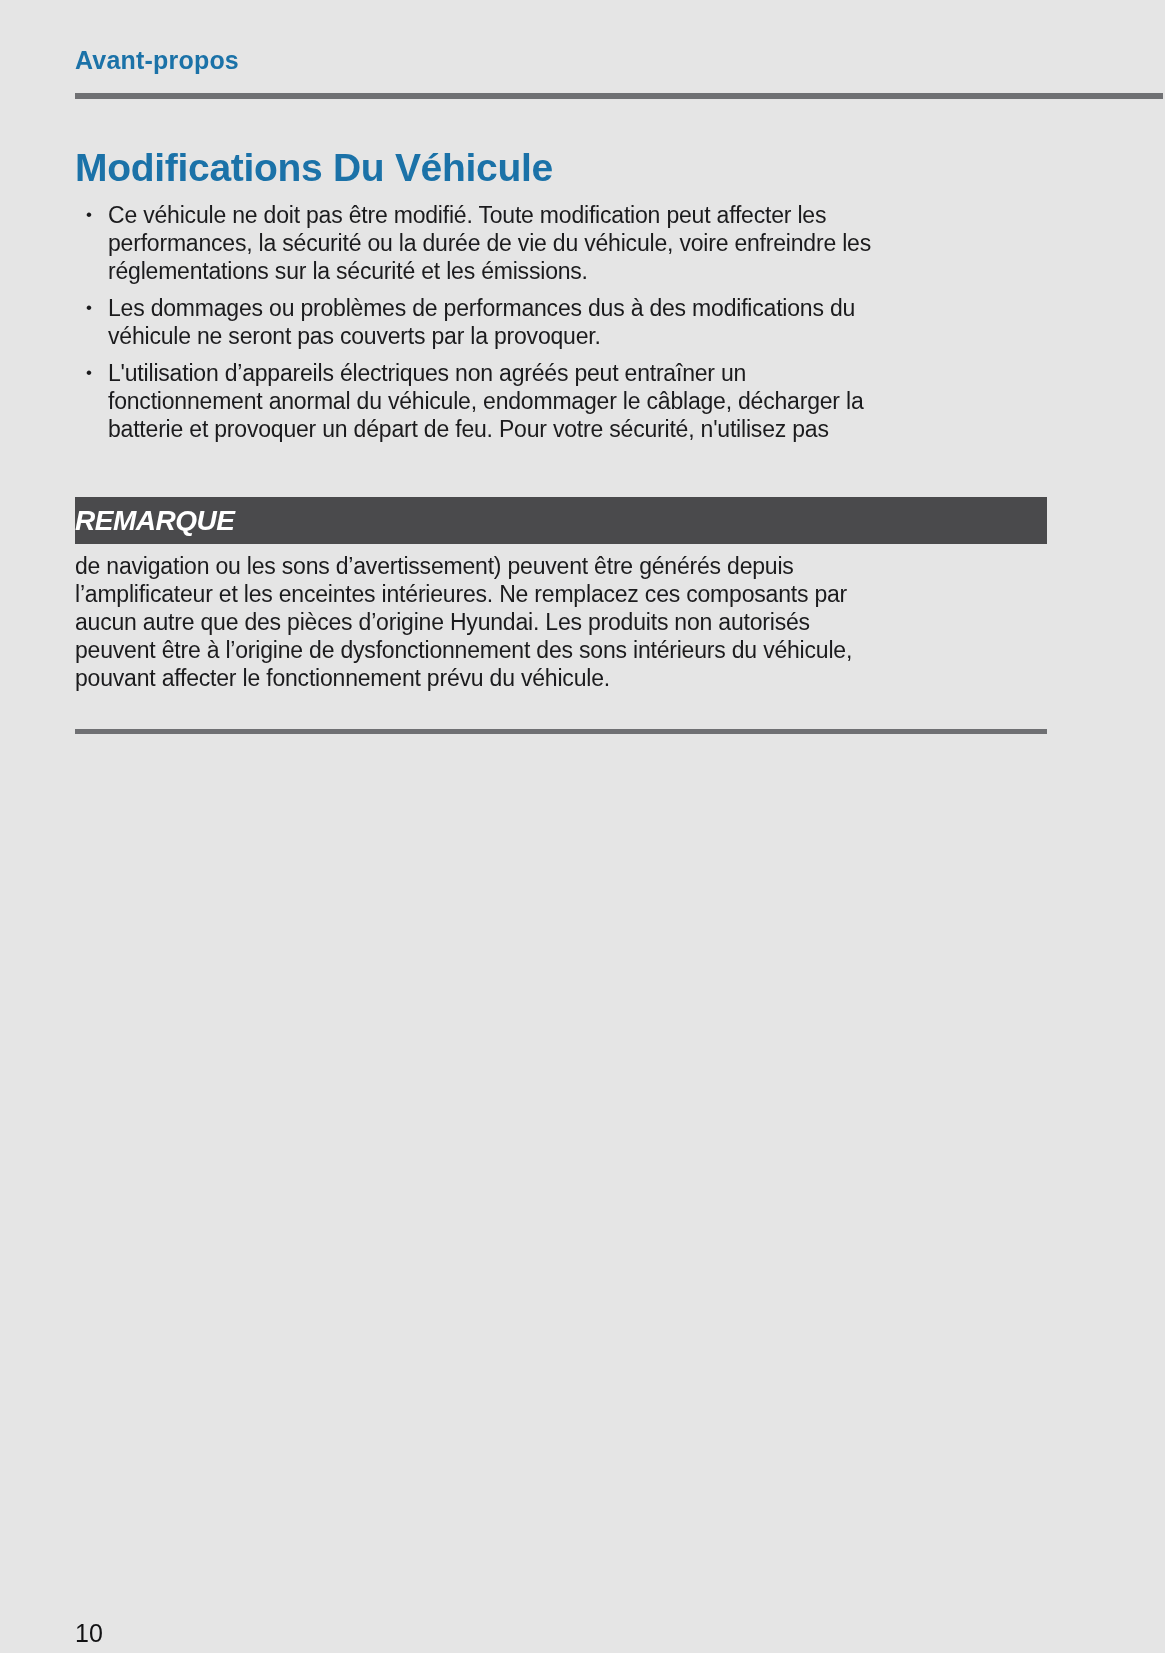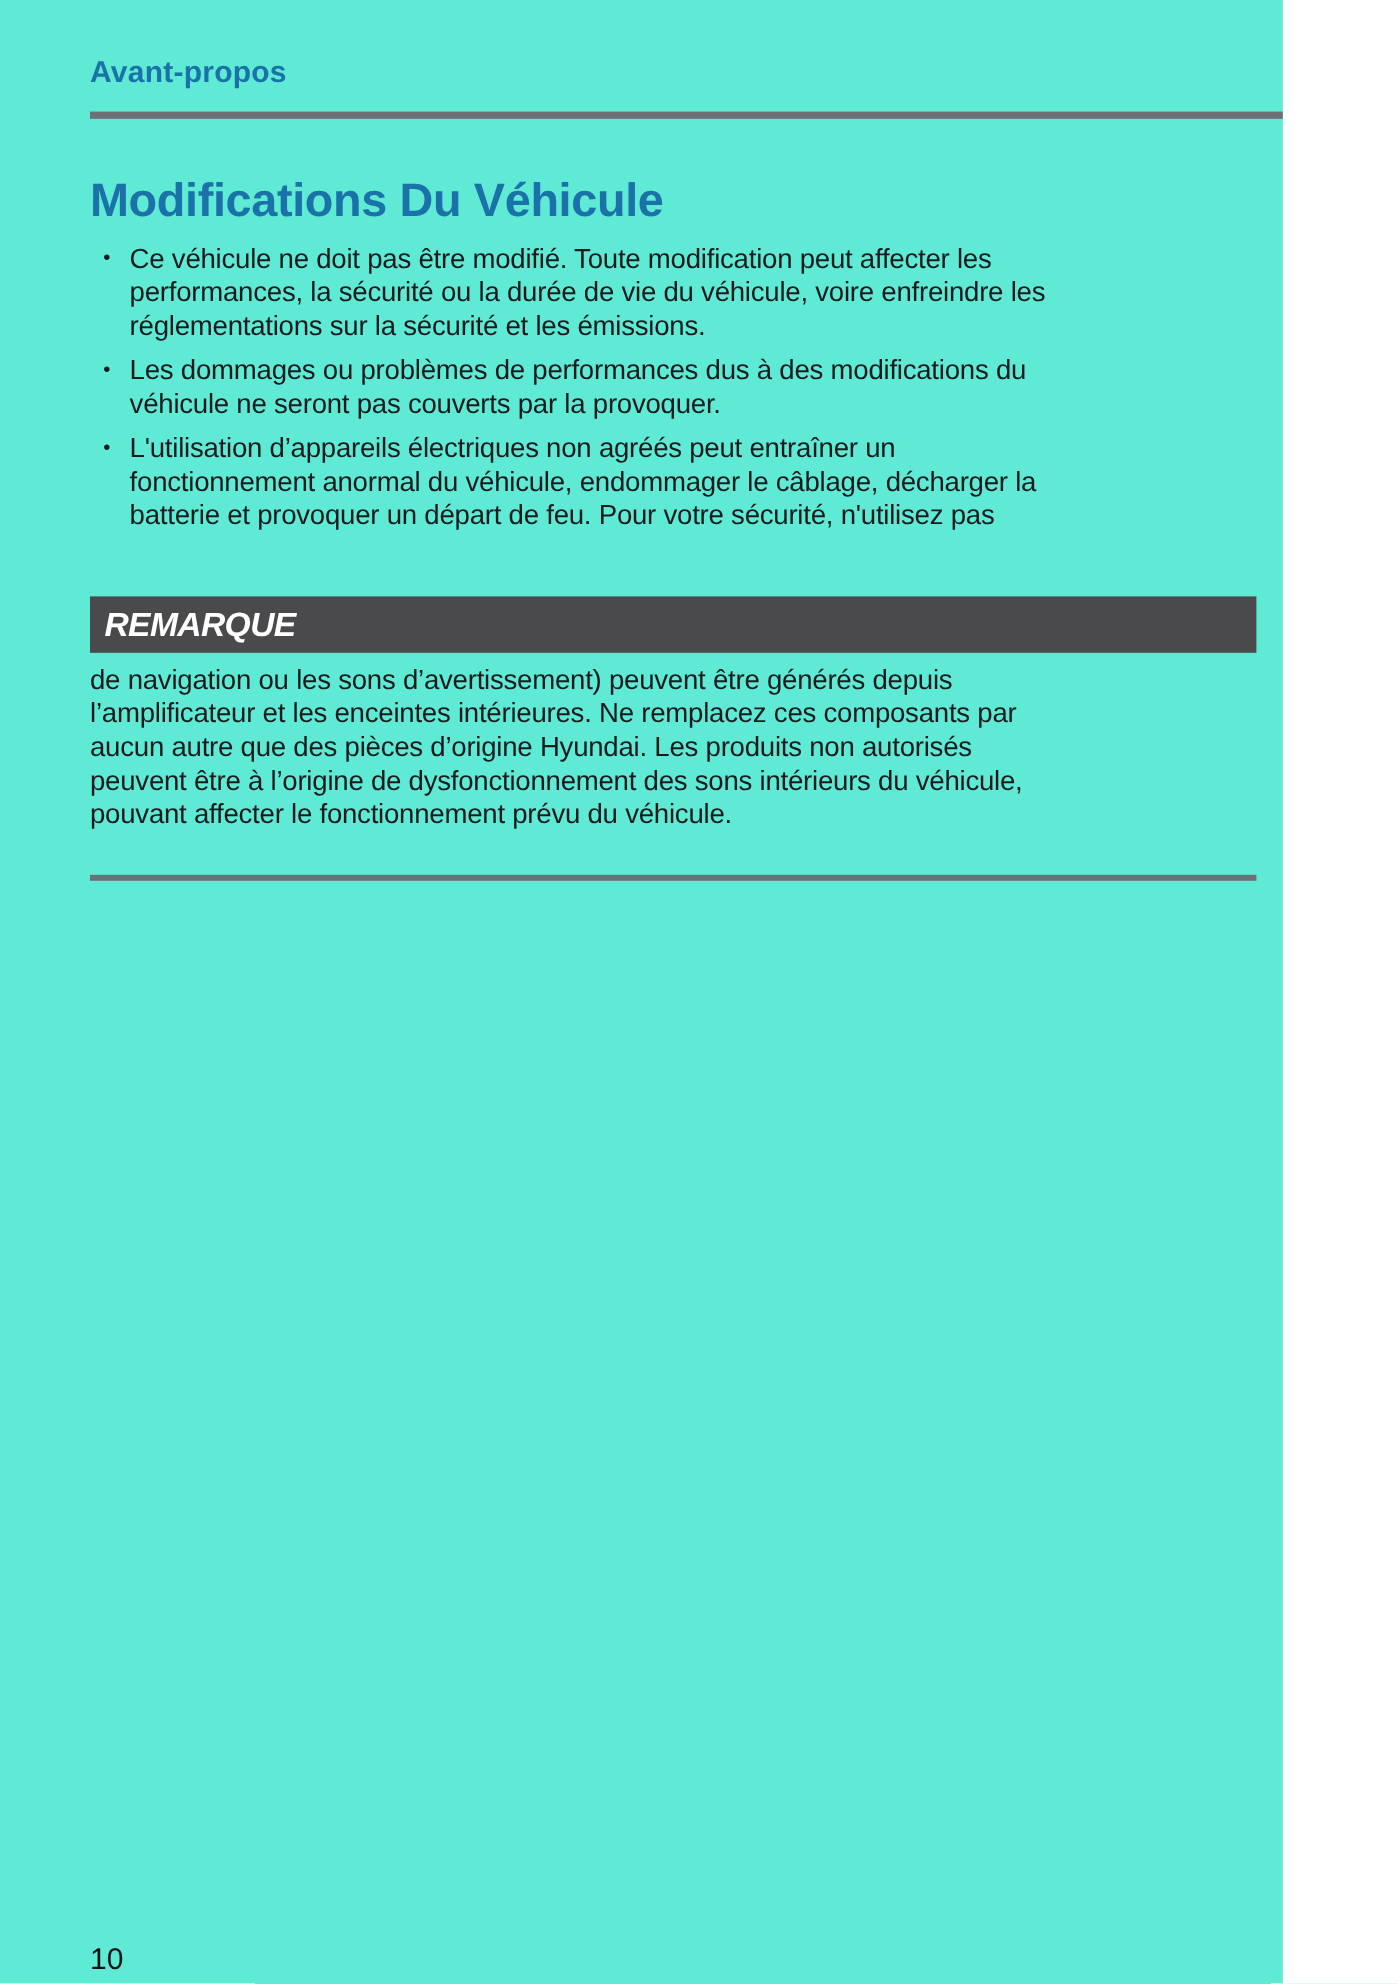--- a/index.html
+++ b/index.html
@@ -1,20 +1,20 @@
 <!DOCTYPE html>
 <html><head>
 <meta charset="utf-8">
 <style>
   html, body { margin: 0; padding: 0; background: #ffffff; }
   .page {
     position: relative;
-    width: 1069px;
+    width: 1165px;
     height: 1653px;
-    background: #5eead4;
+    background: #e5e5e5;
     font-family: "Liberation Sans", sans-serif;
     color: #1b1b1d;
     overflow: hidden;
   }
   .section-header {
     position: absolute;
     left: 75px;
     top: 46px;
     font-size: 25px;
     font-weight: 600;
@@ -75,21 +75,20 @@
     background: #4a4a4c;
     display: flex;
     align-items: center;
   }
   .note-banner-label {
     color: #ffffff;
     font-style: italic;
     font-weight: 700;
     font-size: 28px;
     letter-spacing: -0.5px;
-    padding-left: 12px;
     padding-right: 16px;
   }
   .note-body {
     position: absolute;
     left: 75px;
     top: 552px;
     width: 990px;
   }
   .rule-bottom {
     position: absolute;

